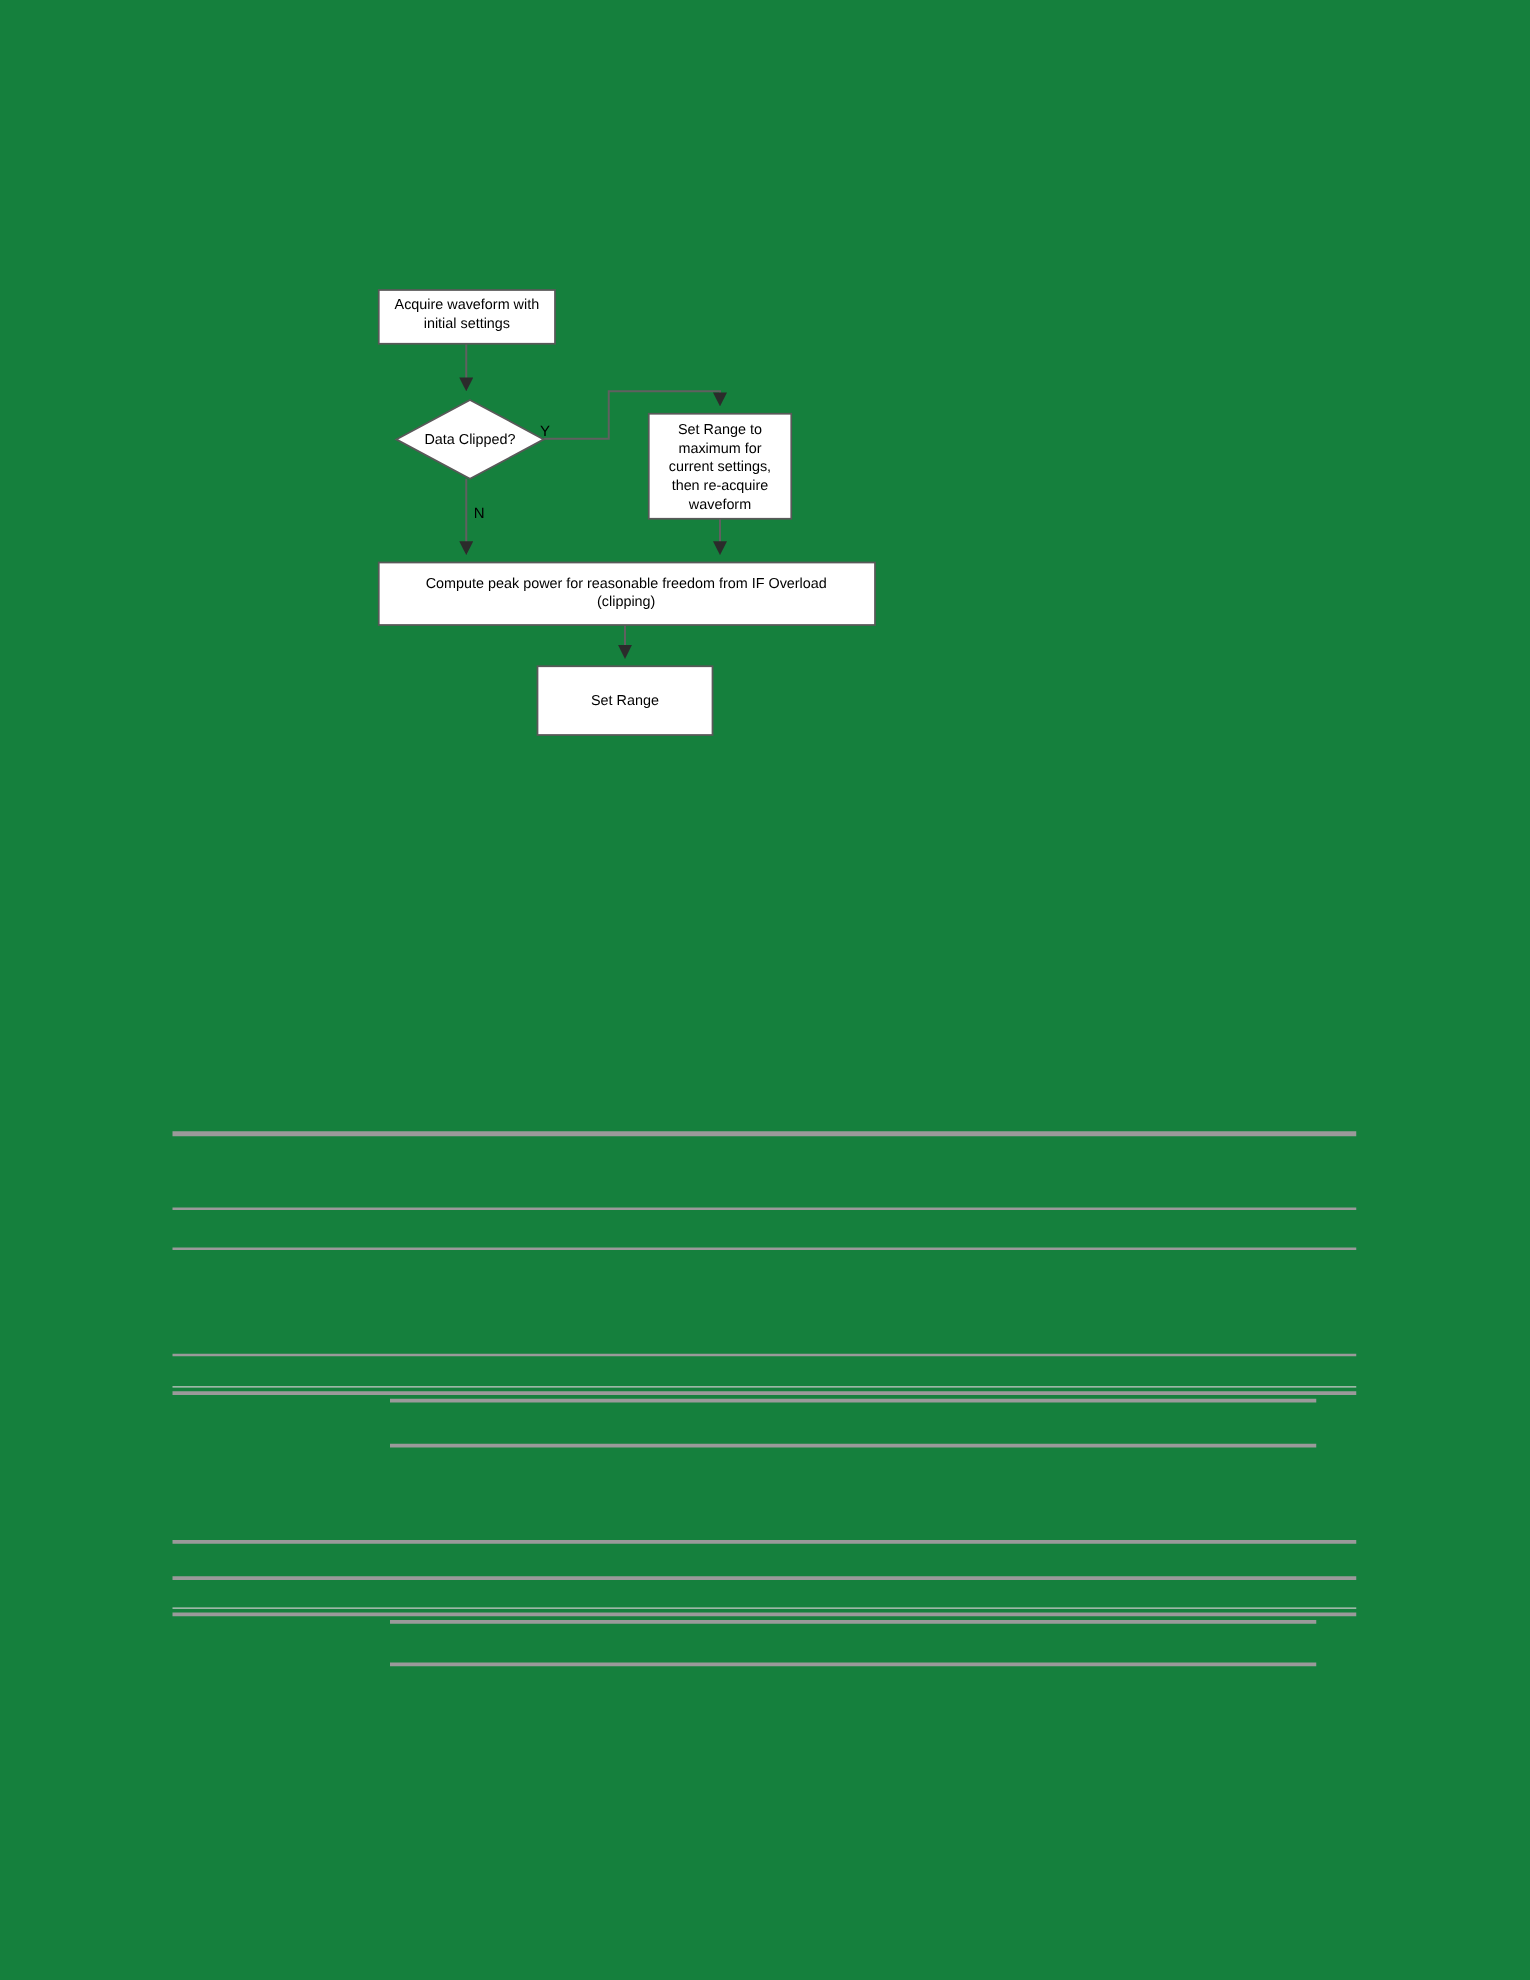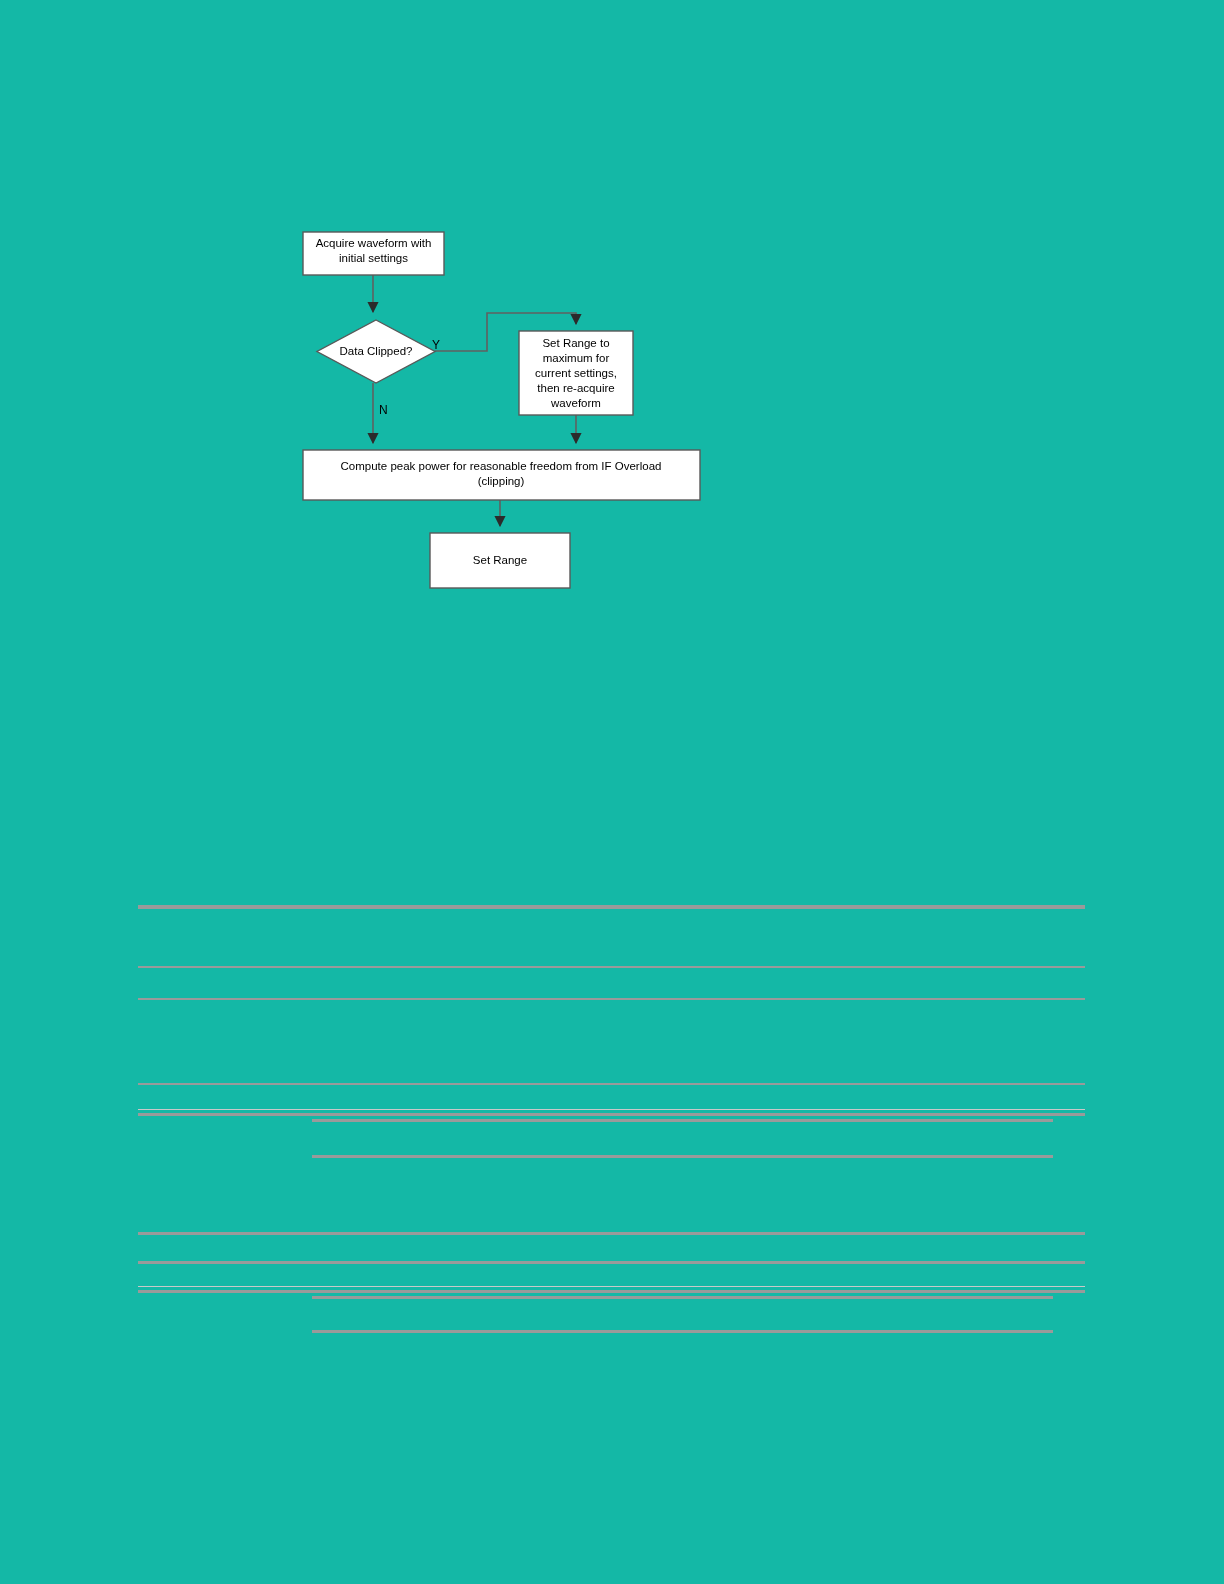--- a/index.html
+++ b/index.html
@@ -10,21 +10,21 @@
   body {
     width: 1224px;
     height: 1584px;
     position: relative;
     font-family: "Liberation Sans", sans-serif;
     -webkit-font-smoothing: antialiased;
   }
   #page {
     position: absolute;
     inset: 0;
-    background: #14b8a6;
+    background: #15803d;
   }
 
   
   #flowchart {
     position: absolute;
     left: 0;
     top: 0;
     width: 1224px;
     height: 640px;
   }

